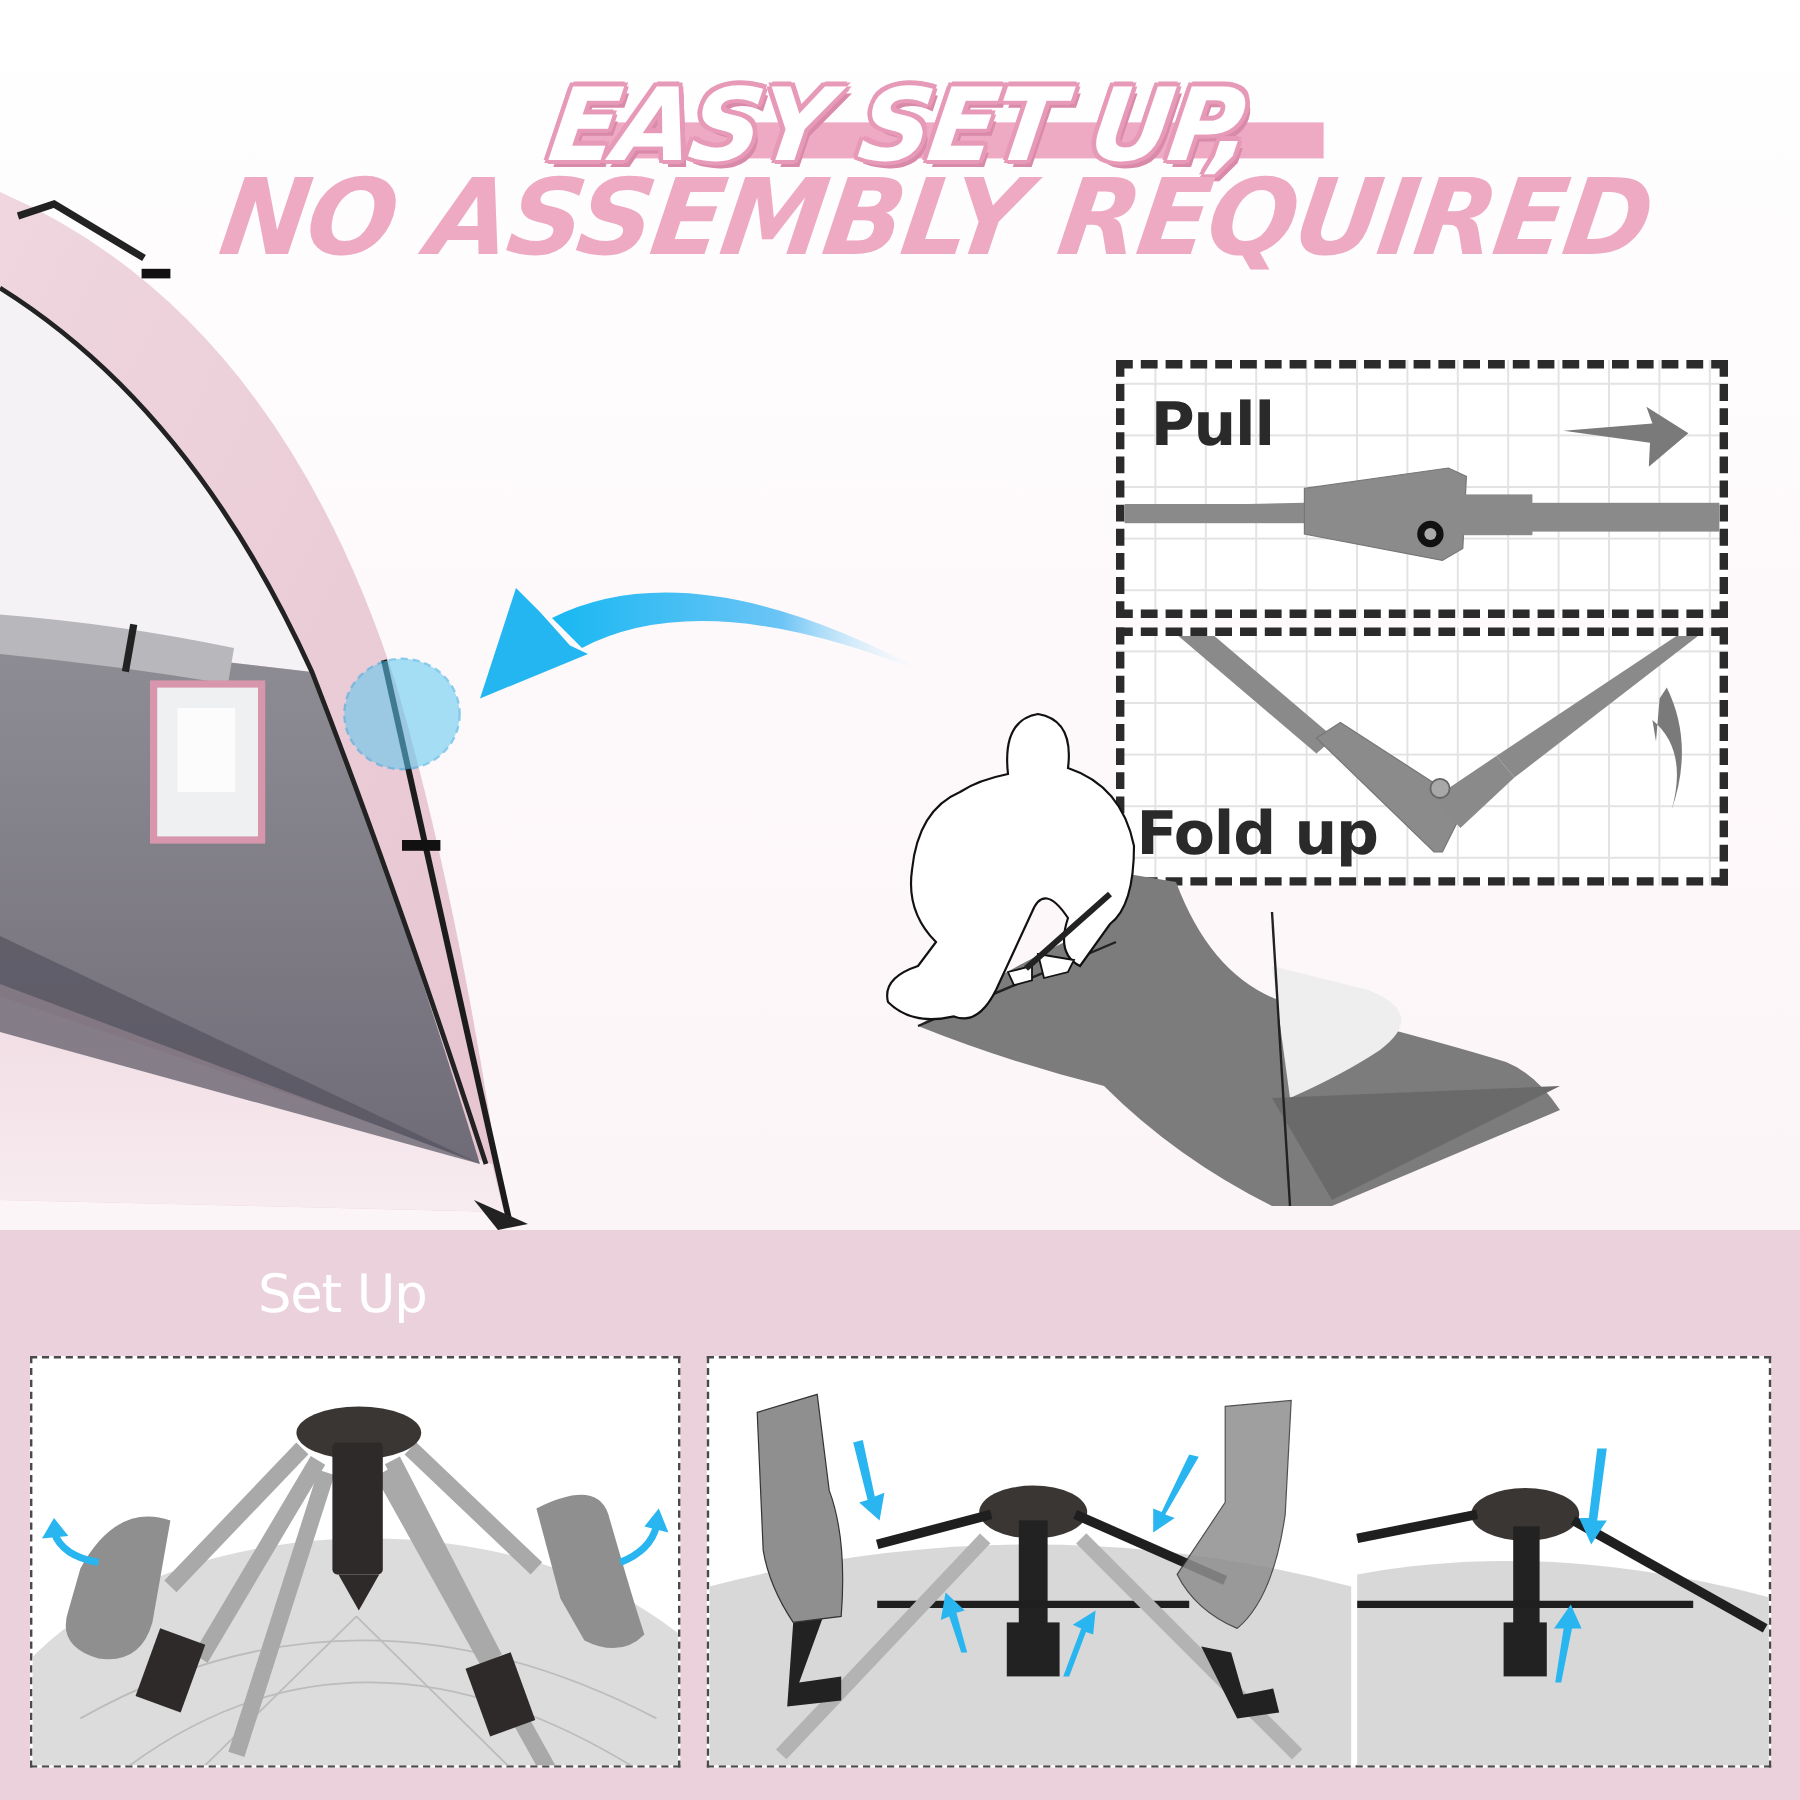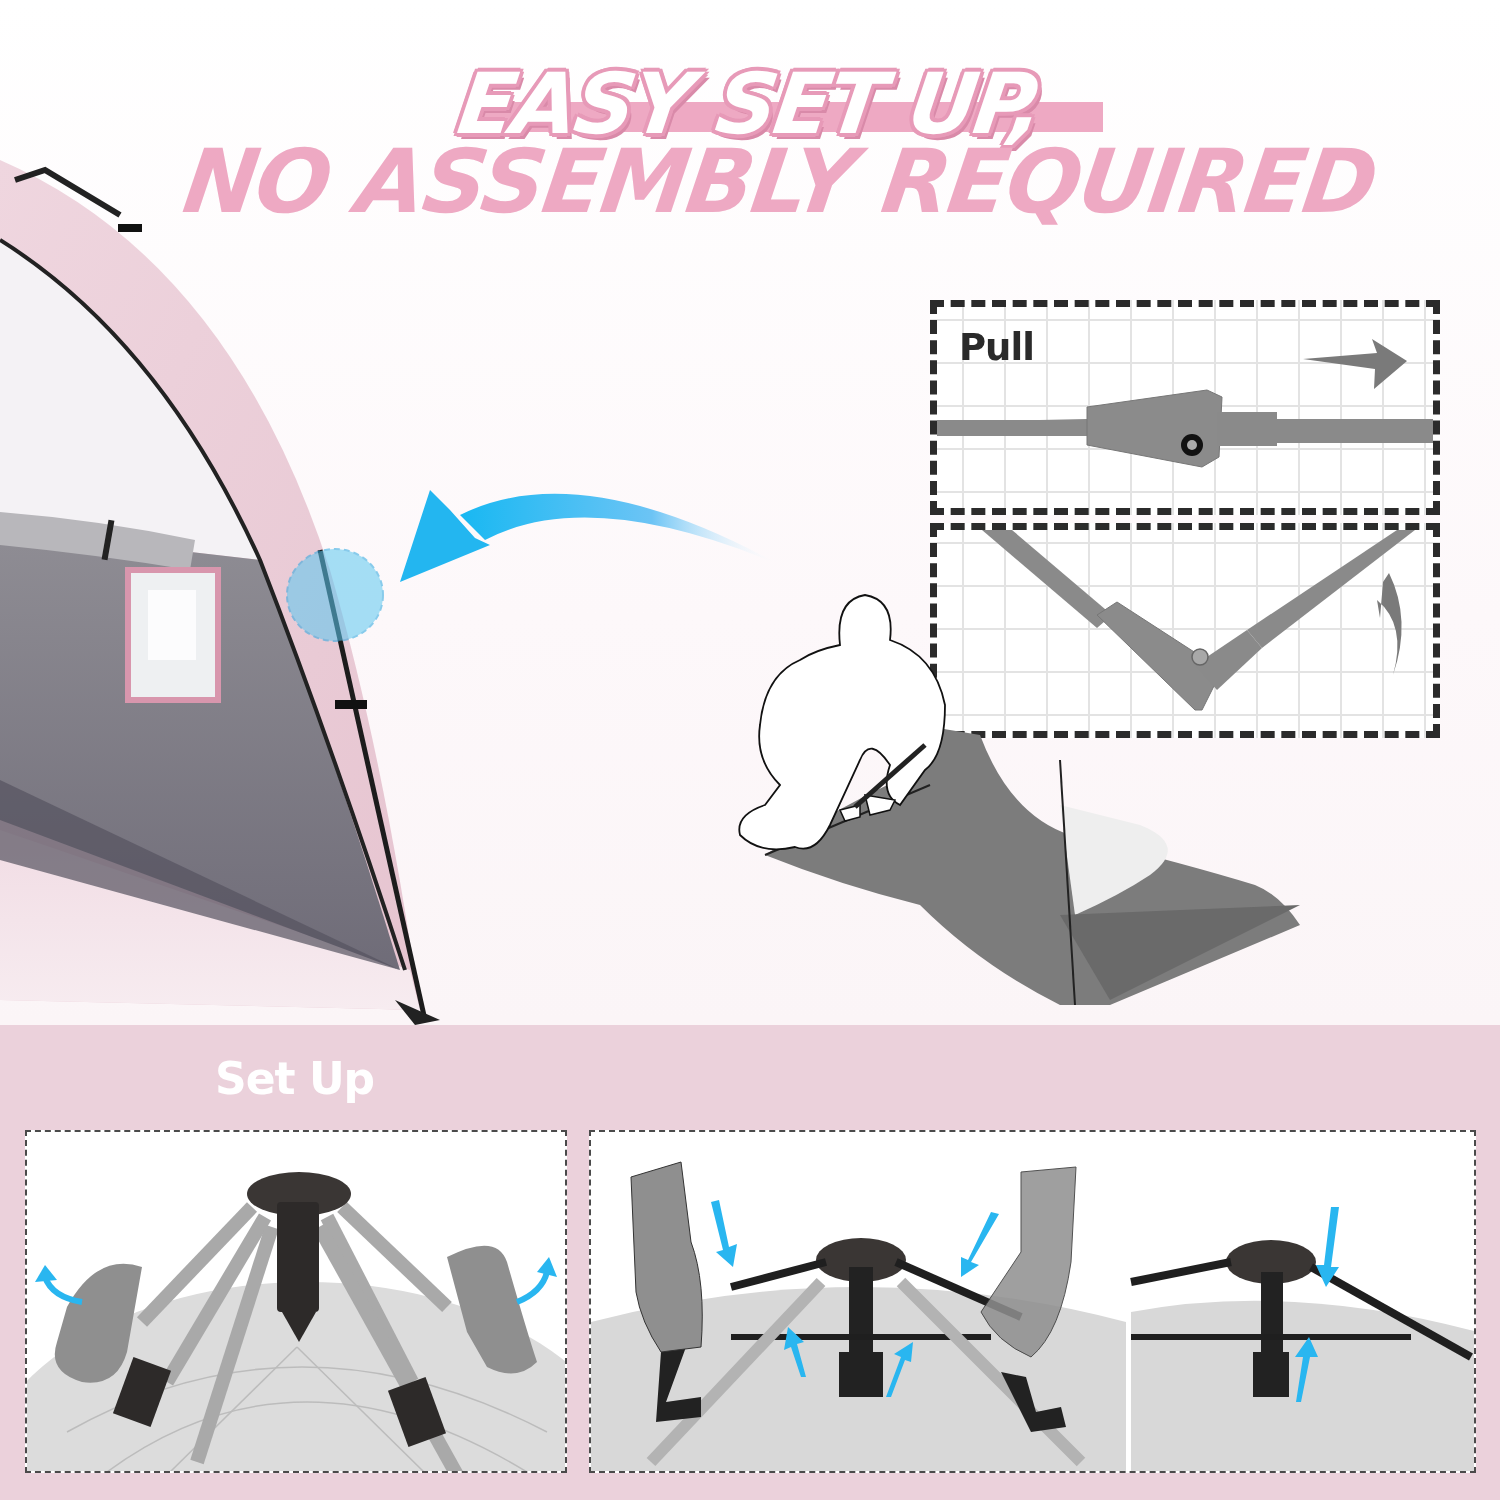--- a/index.html
+++ b/index.html
@@ -31,32 +31,32 @@
 
   
   .panel { position: absolute; border: 7px dashed #2b2b2b; background-color: #ffffff;
            background-image:
              linear-gradient(#e3e3e3 2px, transparent 2px),
              linear-gradient(90deg, #e3e3e3 2px, transparent 2px);
            background-size: 42px 43px; background-position: 25px 12px; }
   .panel-pull { left: 930px; top: 300px; width: 510px; height: 215px; }
   .panel-fold { left: 930px; top: 523px; width: 510px; height: 215px; }
   .panel-label { position: absolute; font-family: "DejaVu Sans", sans-serif; font-weight: bold;
-                 color: #2a2a2a; font-size: 37px; letter-spacing: -1px; line-height: 1; }
+                 color: #2a2a2a; font-size: 50px; letter-spacing: -1px; line-height: 1; }
   .panel-pull .panel-label { left: 22px; top: 22px; }
   .panel-fold .panel-label { left: 10px; top: 140px; }
   .panel svg { position: absolute; left: 0; top: 0; }
 
   
   .person-sketch { position: absolute; left: 720px; top: 585px; width: 670px; height: 440px; }
 
   
   .bottom { position: absolute; left: 0; top: 1025px; width: 1500px; height: 475px; background: #ebd1db; }
   .section-heading { position: absolute; top: 32px; font-family: "DejaVu Sans", sans-serif;
-                     font-weight: bold; color: #ffffff; font-size: 44px; letter-spacing: -1px; line-height: 1; }
+                     font-weight: normal; color: #ffffff; font-size: 44px; letter-spacing: -1px; line-height: 1; }
   .heading-setup { left: 215px; }
   .heading-takedown { left: 903px; }
 
   .photo-box { position: absolute; border: 2px dashed #4a4a4a; background: #ffffff; overflow: hidden; }
   .box-setup { left: 25px; top: 105px; width: 542px; height: 343px; }
   .box-takedown { left: 589px; top: 105px; width: 887px; height: 343px; }
   .photo-box svg { position: absolute; left: 0; top: 0; }
 </style>
 </head>
 <body>
@@ -142,20 +142,21 @@
     <svg width="496" height="201" viewBox="0 0 496 201">
       <path d="M45 0 L75 0 L175 85 L160 98 Z" fill="#8a8a8a"></path>
       <path d="M160 85 L180 72 L285 140 L265 180 L258 180 Z" fill="#8b8b8b" stroke="#777" stroke-width="1"></path>
       <path d="M258 135 L310 100 L325 118 L280 160 Z" fill="#8a8a8a"></path>
       <path d="M310 100 L460 0 L478 0 L325 118 Z" fill="#8a8a8a"></path>
       <circle cx="263" cy="127" r="8" fill="#a8a8a8" stroke="#666" stroke-width="1.5"></circle>
     </svg>
     <svg width="496" height="201" viewBox="0 0 496 201">
       <path d="M452 43 Q475 90 456 145 Q470 95 440 70 L443 88 L446 52 Z" fill="#7a7a7a"></path>
     </svg>
+    <span class="panel-label">Fold up</span>
   </div>
 
   <svg class="person-sketch" viewBox="0 0 670 440" width="670" height="440">
 
     <path d="M45 270 Q120 220 200 185 L200 140 L260 150 Q290 230 350 250 Q470 280 535 300 Q560 310 580 340 L390 420 L340 420 Q260 380 200 320 Q120 300 45 270 Z" fill="#7c7c7c"></path>
     <path d="M340 220 L420 240 Q470 260 430 290 Q400 310 355 330 Z" fill="#eeeeee"></path>
     <path d="M340 330 L580 320 L390 415 Z" fill="#6a6a6a"></path>
     <line x1="340" y1="175" x2="355" y2="420" stroke="#222" stroke-width="2"></line>
     <line x1="45" y1="270" x2="210" y2="200" stroke="#222" stroke-width="2"></line>
 

